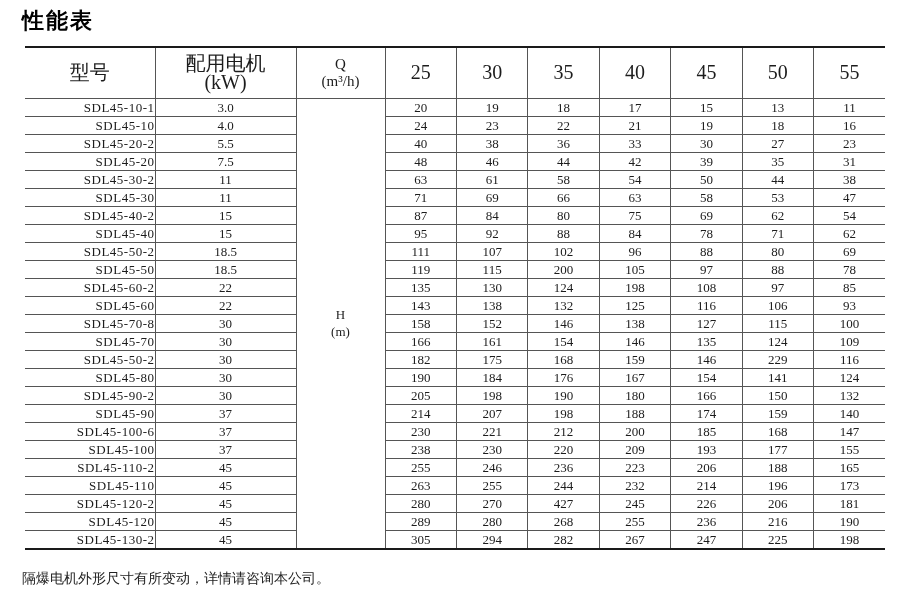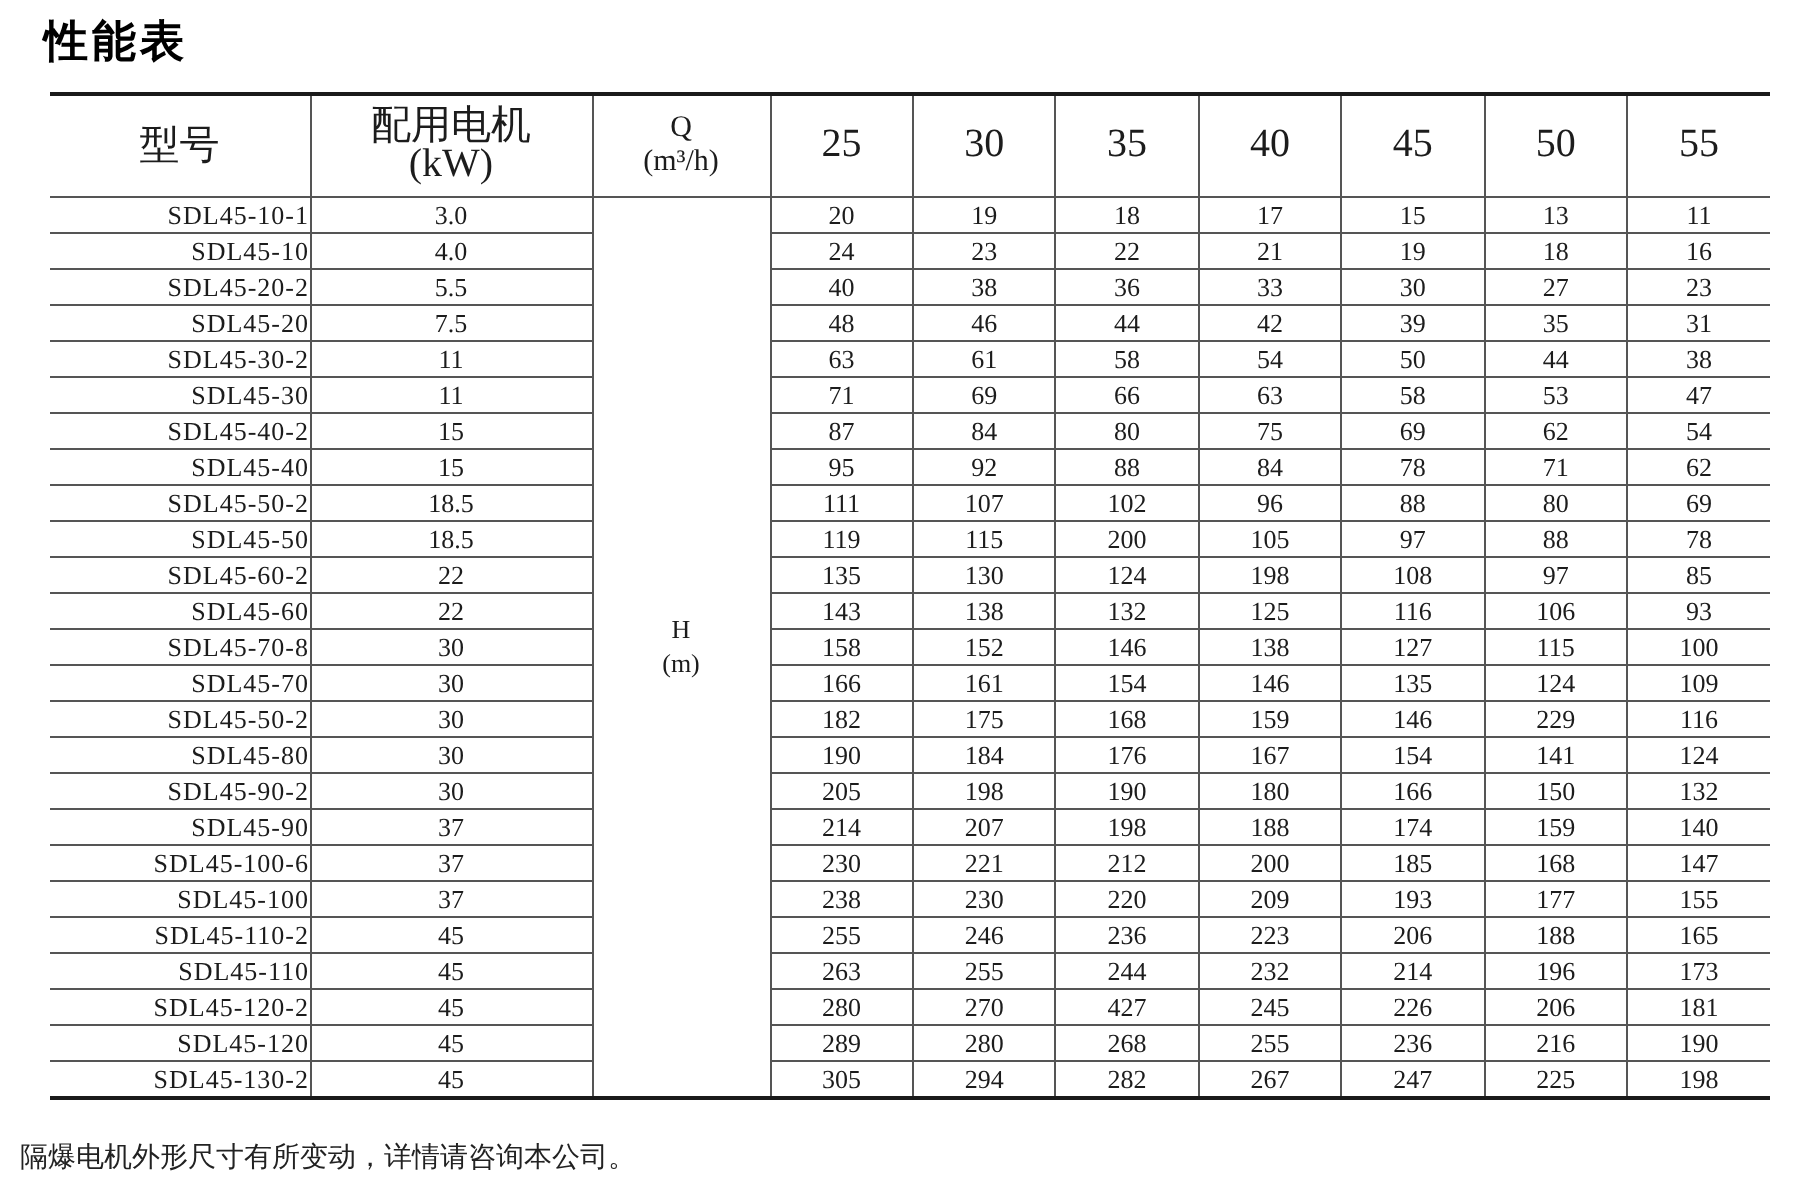--- a/index.html
+++ b/index.html
@@ -47,21 +47,21 @@
     padding-left: 19px;
     letter-spacing: 0.5px;
   }
   td.hcol {
     font-size: 15px;
     line-height: 19px;
     background: #fff;
   }
   .footnote {
     position: absolute;
-    left: 10px; top: 570px;
+    left: 22px; top: 570px;
     font-size: 14px;
     color: #222;
     font-family: "Liberation Serif", "DejaVu Serif", serif;
   }
 </style>
 </head>
 <body>
 
 <div class="page-title">性能表</div>
 

